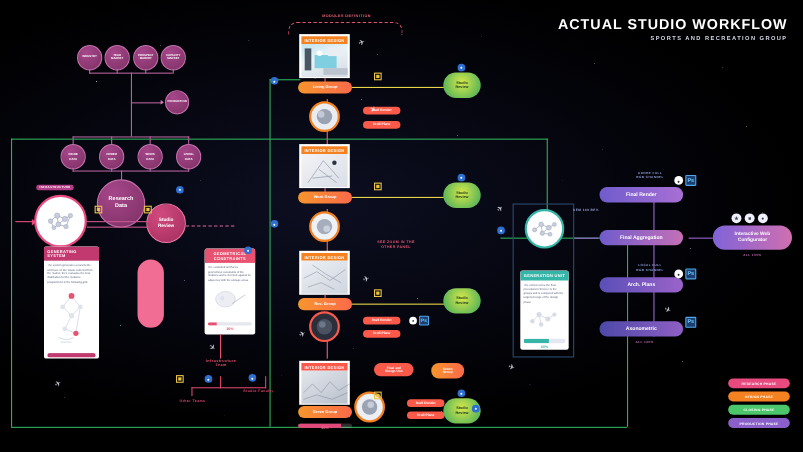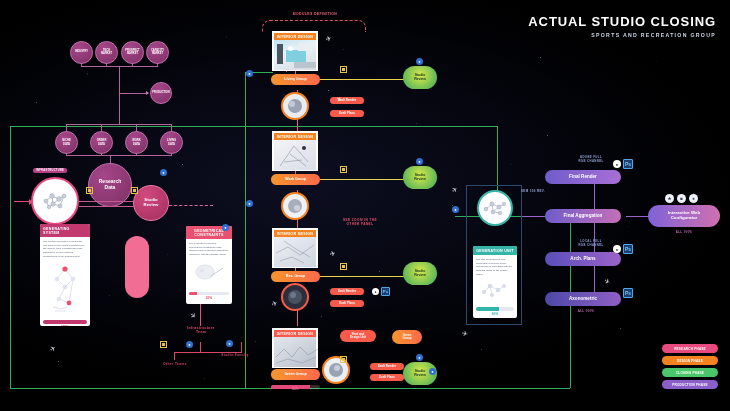--- a/index.html
+++ b/index.html
@@ -84,21 +84,21 @@
                 justify-content:center; font-size:3.1px; font-weight:bold; color:#fff; letter-spacing:.2px; }
   .plane { color:#e9eef8; font-size:7px; position:absolute; opacity:.85; }
   .dash { border-top:1px dashed; }
 </style>
 </head>
 <body>
 
 <div class="sf"></div>
 
 <div class="abs ttl">
-  <h1>ACTUAL STUDIO CLOSING</h1>
+  <h1>ACTUAL STUDIO WORKFLOW</h1>
   <h2>SPORTS AND RECREATION GROUP</h2>
 </div>
 
 <div class="abs ln hl" style="left:10px;top:126px;width:488px;background:#2fae5c;"></div>
 <div class="abs ln vl" style="left:10px;top:126px;height:262px;background:#2fae5c;"></div>
 <div class="abs ln hl" style="left:10px;top:388px;width:560px;background:#2fae5c;"></div>
 <div class="abs ln vl" style="left:497px;top:126px;height:90px;background:#2fae5c;"></div>
 <div class="abs ln hl" style="left:455px;top:216px;width:45px;background:#2fae5c;"></div>
 <div class="abs ln vl" style="left:570px;top:216px;height:172px;background:#2fae5c;"></div>
 <div class="abs ln hl" style="left:497px;top:216px;width:74px;background:#2fae5c;"></div>

